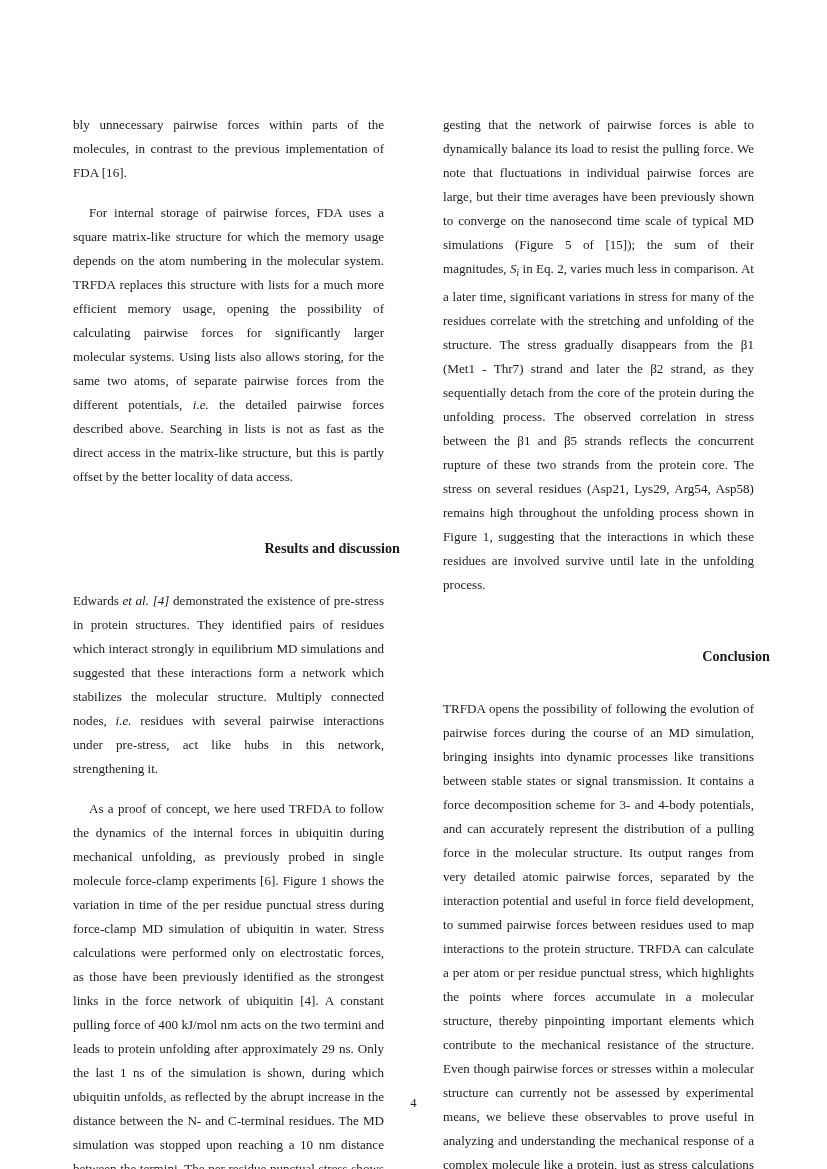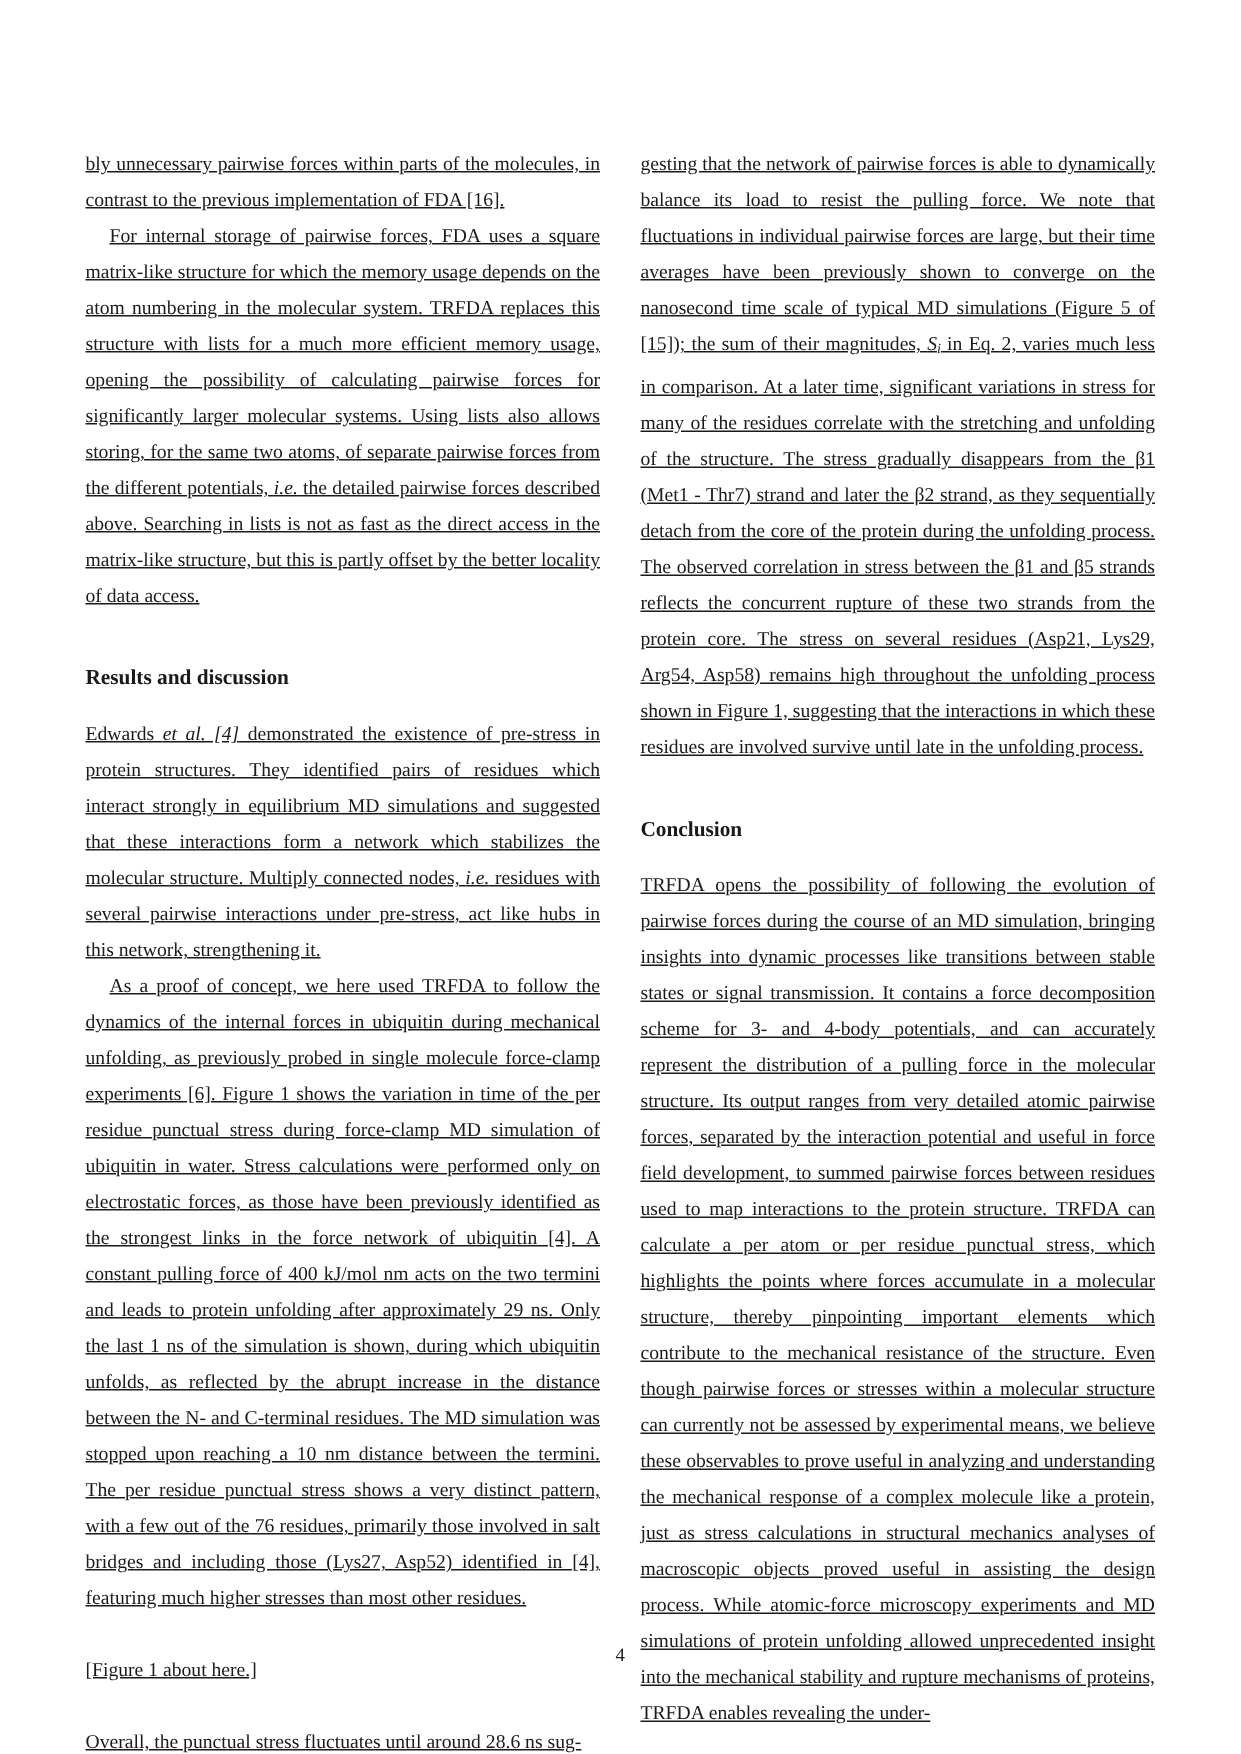--- a/index.html
+++ b/index.html
@@ -26,42 +26,41 @@
     left: 57px;
     width: 713px;
     height: 960px;
     display: flex;
     justify-content: space-between;
   }
   .col {
     width: 343px;
   }
   p {
-    margin: 0;
+    margin: 16px;
     font-size: 13.1px;
     line-height: 24.0px;
     text-align: justify;
     text-justify: inter-word;
     hyphens: manual;
-    text-decoration: underline;
     -webkit-hyphens: manual;
   }
   p.indent {
     text-indent: 16px;
   }
   p.center {
     text-align: left;
     text-indent: 0;
   }
   h2.heading {
     margin: 0;
     font-size: 14.2px;
     line-height: 24px;
     font-weight: bold;
-    text-align: left;
+    text-align: right;
   }
   .gap-before-heading { height: 31px; }
   .gap-after-heading  { height: 13px; }
   .gap-fig-before { height: 24px; }
   .gap-fig-after  { height: 24px; }
   .pagenum {
     position: absolute;
     left: 0;
     right: 0;
     top: 1096px;

